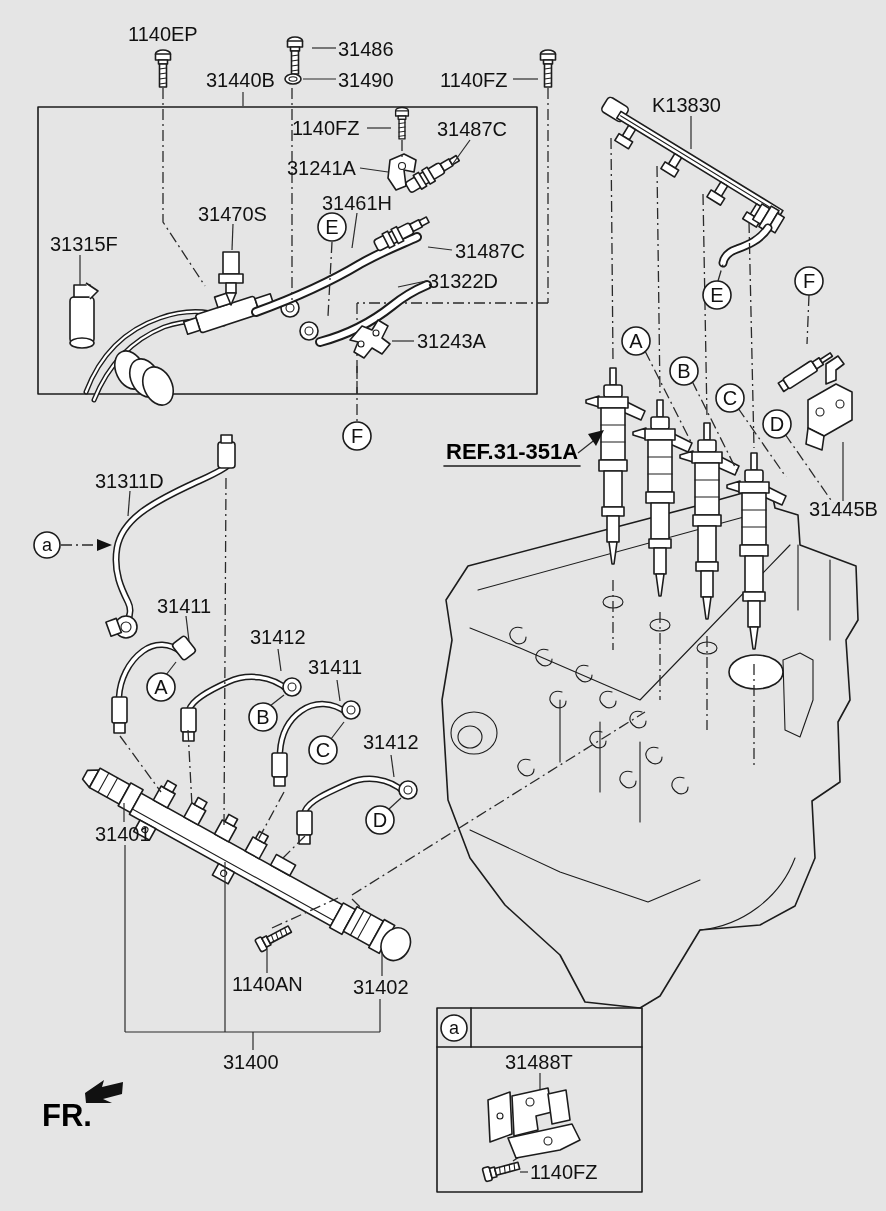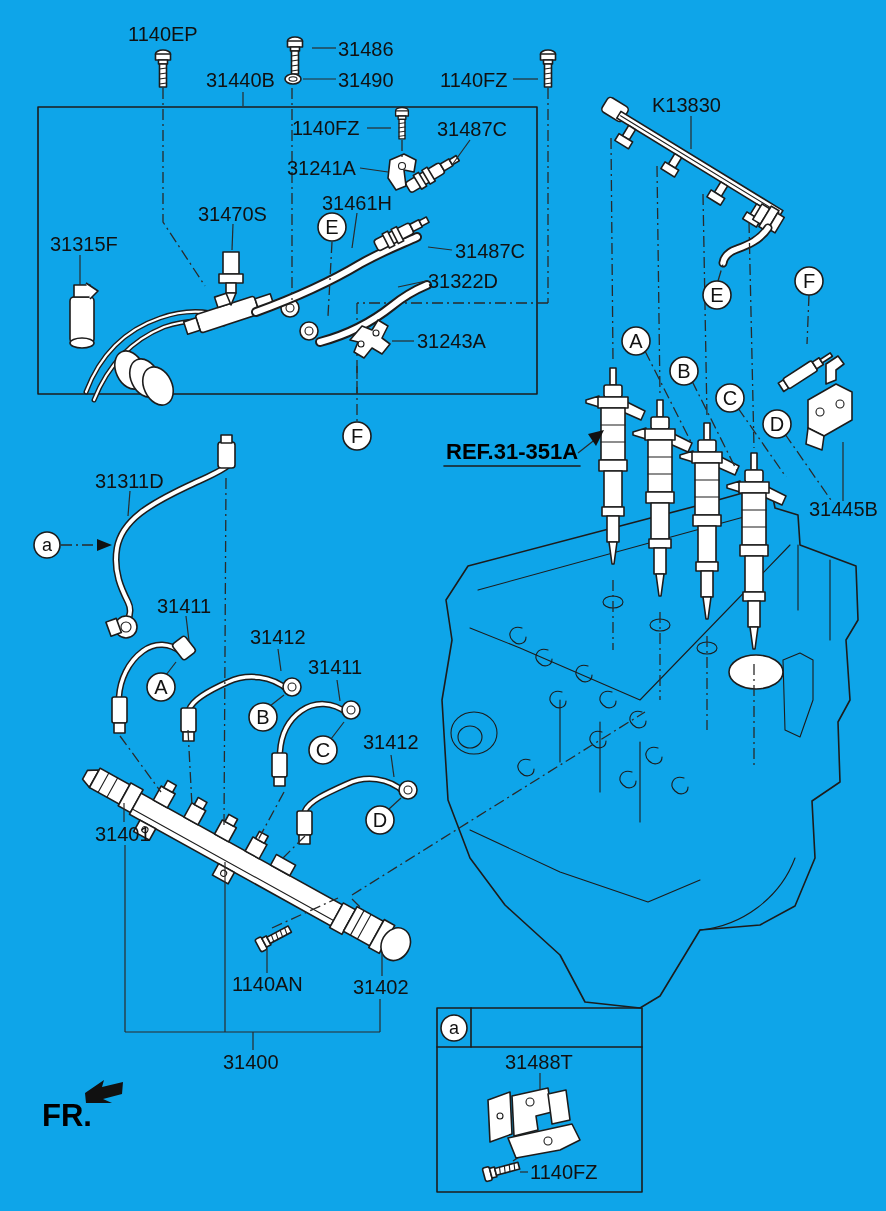--- a/index.html
+++ b/index.html
@@ -1,16 +1,16 @@
 <!DOCTYPE html>
 <html><head>
 <meta charset="utf-8">
 <style>
   html,body{margin:0;padding:0;background:#fff;}
-  .stage{position:relative;width:886px;height:1211px;background:#0ea5e9;overflow:hidden;
+  .stage{position:relative;width:886px;height:1211px;background:#e5e5e5;overflow:hidden;
          font-family:"Liberation Sans",sans-serif;}
   svg{display:block;}
   .s  {stroke:#1c1c1c;stroke-width:1.6;fill:none;stroke-linejoin:round;stroke-linecap:round;}
   .s2 {stroke:#1c1c1c;stroke-width:1.1;fill:none;stroke-linejoin:round;stroke-linecap:round;}
   .sw {stroke:#1c1c1c;stroke-width:1.6;fill:#ffffff;stroke-linejoin:round;}
   .f  {fill:#111;stroke:none;}
   .dd {stroke:#2a2a2a;stroke-width:1.3;fill:none;stroke-dasharray:11 4 2 4;}
   .ld {stroke:#2a2a2a;stroke-width:1.2;fill:none;}
   .tu {stroke:#1c1c1c;fill:none;stroke-linecap:round;}
   .tw {stroke:#ffffff;fill:none;stroke-linecap:round;}

